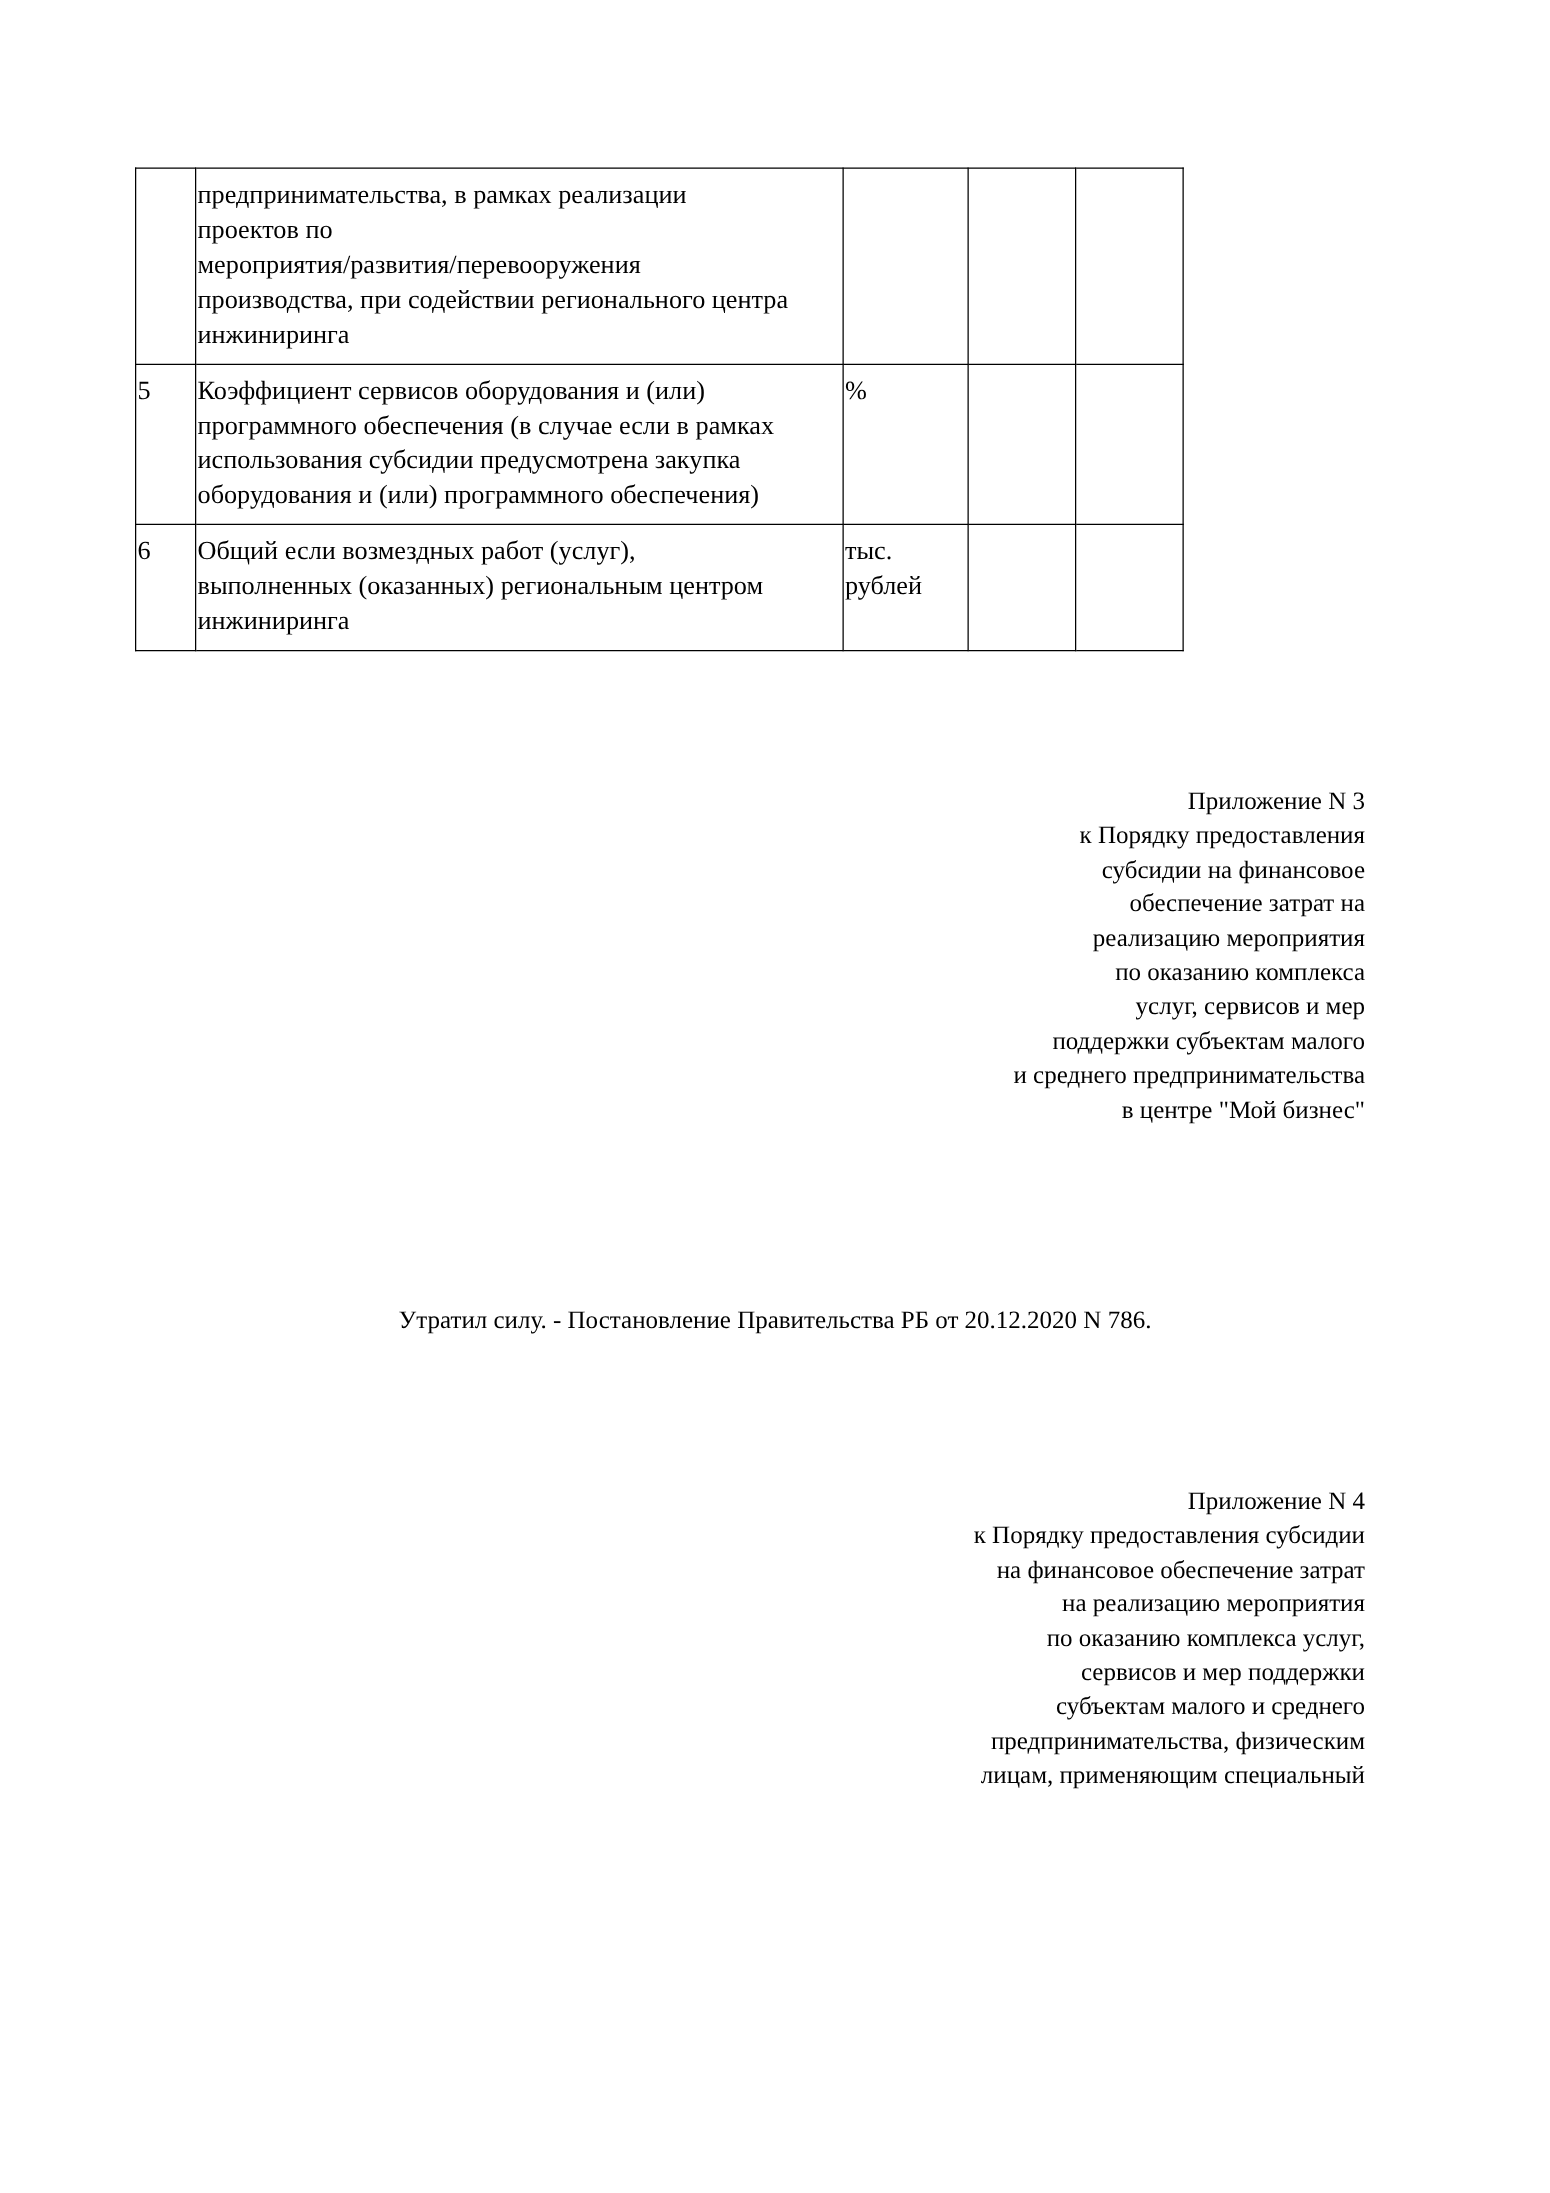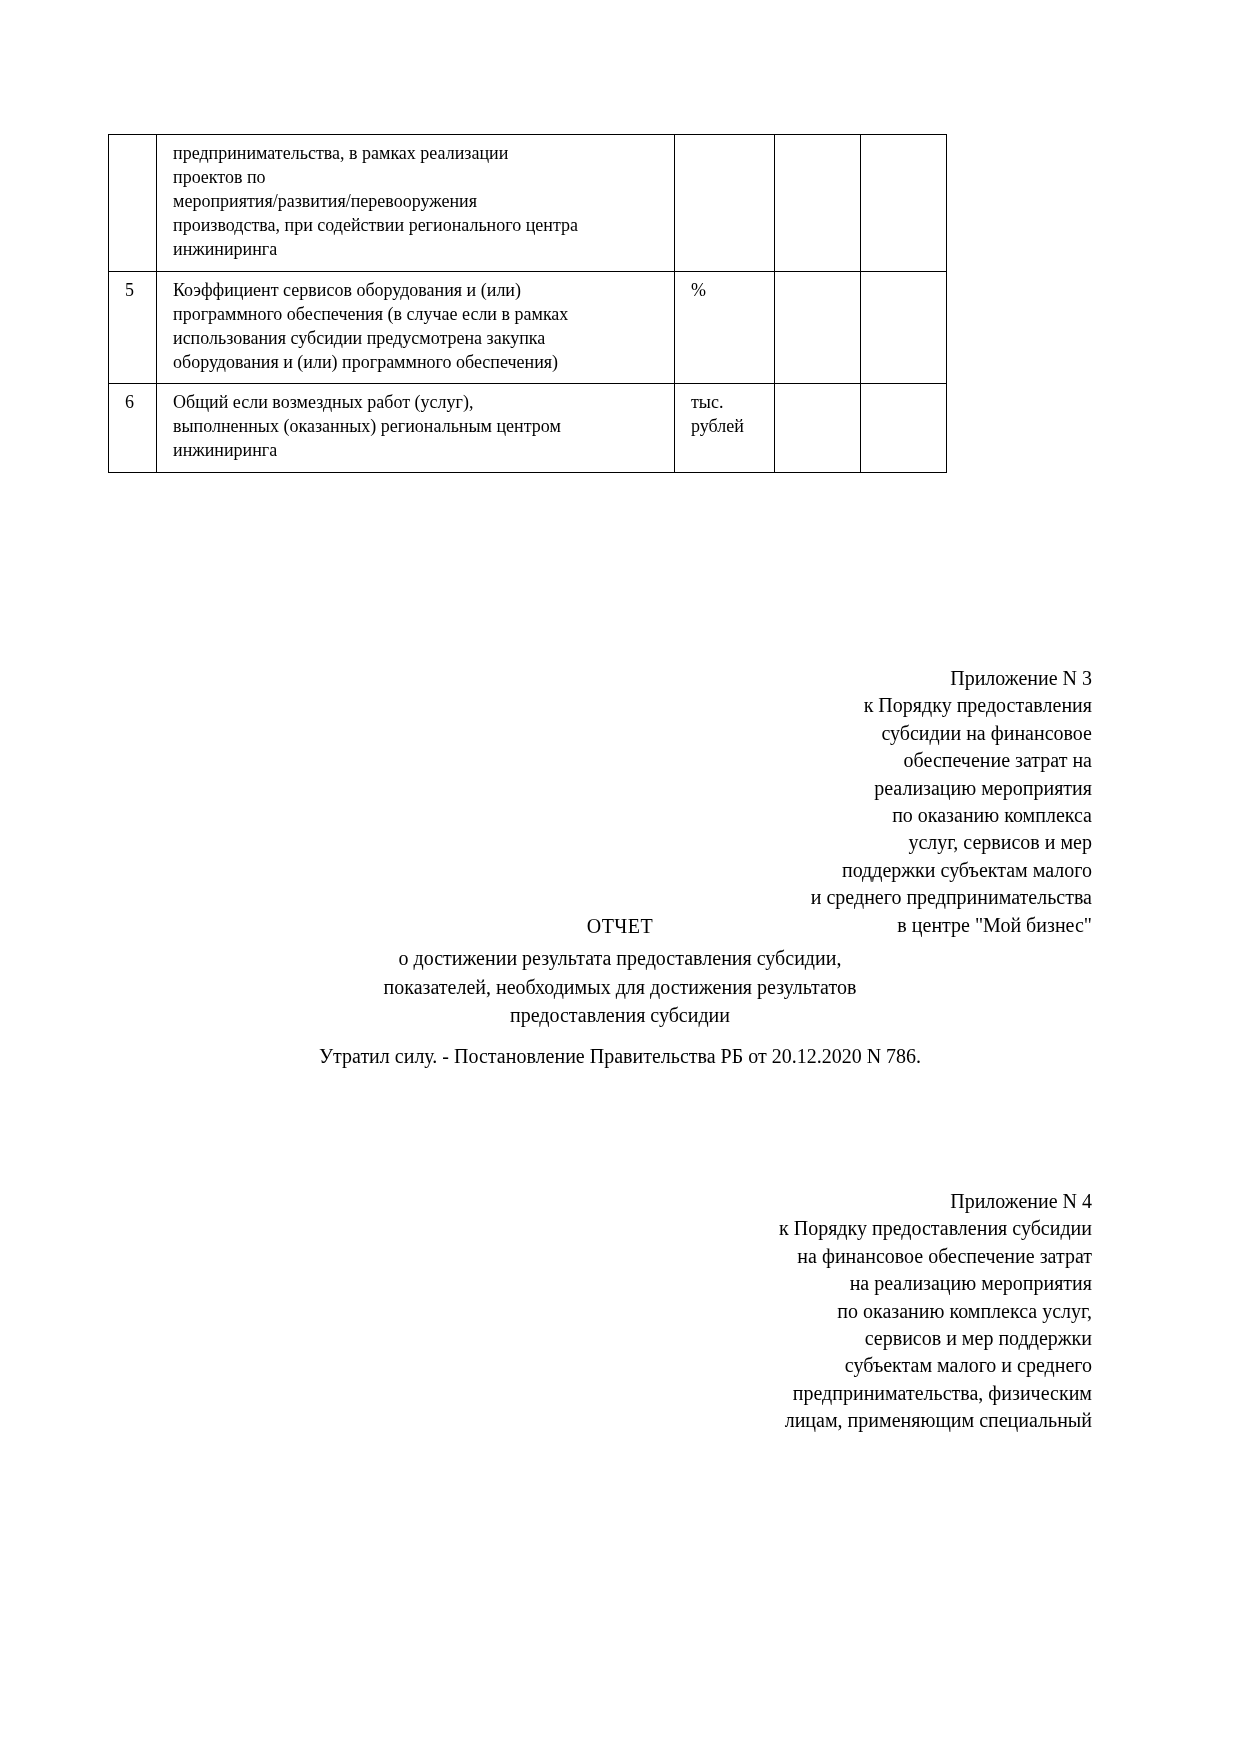--- a/index.html
+++ b/index.html
@@ -34,22 +34,22 @@
     width: 838px;
   }
   table.report-table {
     border-collapse: collapse;
     width: 838px;
     table-layout: fixed;
   }
   table.report-table td {
     border: 1.6px solid #000000;
     vertical-align: top;
-    padding: 7px 8px 9px 16px;
-    font-size: 18px;
+    padding: 7px 8px 9px 1px;
+    font-size: 21px;
     line-height: 1.33;
     font-family: "Liberation Serif", "DejaVu Serif", serif;
   }
   .col-num   { width: 48px;  }
   .col-name  { width: 518px; }
   .col-unit  { width: 100px; }
   .col-plan  { width: 86px;  }
   .col-fact  { width: 86px;  }
 
   .cell-num  { text-align: left; }
@@ -61,21 +61,21 @@
 
   
   .appendix {
     position: absolute;
     right: 148px;
     text-align: right;
     font-size: 20px;
     line-height: 1.37;
     white-space: pre-line;
   }
-  #appendix-3 { top: 665px; width: 560px; }
+  #appendix-3 { top: 628px; width: 560px; }
   #appendix-4 { top: 1188px; width: 600px; }
 
   .appendix .ap-line { display: block; }
 
   
   .report-title-block {
     position: absolute;
     left: 0;
     right: 0;
     top: 912px;
@@ -160,22 +160,18 @@
           <td class="cell-plan"></td>
           <td class="cell-fact"></td>
         </tr>
 
       </tbody>
     </table>
   </div>
 
   <div class="appendix" id="appendix-3"><span class="ap-line">Приложение N 3</span><span class="ap-line">к Порядку предоставления</span><span class="ap-line">субсидии на финансовое</span><span class="ap-line">обеспечение затрат на</span><span class="ap-line">реализацию мероприятия</span><span class="ap-line">по оказанию комплекса</span><span class="ap-line">услуг, сервисов и мер</span><span class="ap-line">поддержки субъектам малого</span><span class="ap-line">и среднего предпринимательства</span><span class="ap-line">в центре "Мой бизнес"</span></div>
 
-  <div class="report-title-block">
-    <span class="rt-heading">ОТЧЕТ</span>
-    <span class="rt-body"><span class="rt-line">о достижении результата предоставления субсидии,</span><span class="rt-line">показателей, необходимых для достижения результатов</span><span class="rt-line">предоставления субсидии</span></span>
-  </div>
 
   <div class="repeal-note">Утратил силу. - Постановление Правительства РБ от 20.12.2020 N 786.</div>
 
   <div class="appendix" id="appendix-4"><span class="ap-line">Приложение N 4</span><span class="ap-line">к Порядку предоставления субсидии</span><span class="ap-line">на финансовое обеспечение затрат</span><span class="ap-line">на реализацию мероприятия</span><span class="ap-line">по оказанию комплекса услуг,</span><span class="ap-line">сервисов и мер поддержки</span><span class="ap-line">субъектам малого и среднего</span><span class="ap-line">предпринимательства, физическим</span><span class="ap-line">лицам, применяющим специальный</span></div>
 
 </div>
 
 </body></html>

